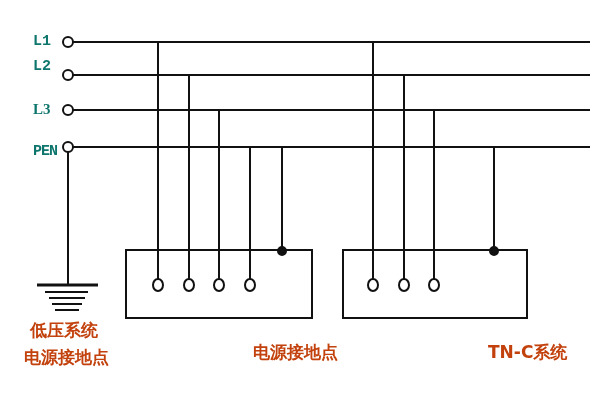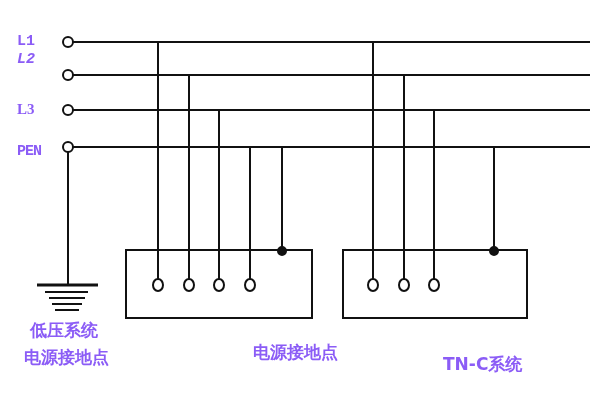--- a/index.html
+++ b/index.html
@@ -1,19 +1,19 @@
 <!DOCTYPE html>
 <html><head>
   <meta charset="utf-8">
   <style>
     html, body { margin:0; padding:0; background:#ffffff; }
     body { width:600px; height:400px; position:relative; overflow:hidden; font-family:"DejaVu Serif", serif; }
     #diagram { position:absolute; left:0; top:0; }
-    .bus-label { position:absolute; font-family:"Liberation Mono", monospace; font-weight:bold; font-size:15px; color:#8b5cf6; line-height:1; }
-    .caption { position:absolute; font-family:"DejaVu Sans", sans-serif; font-weight:bold; font-size:17px; color:#8b5cf6; line-height:1.2; white-space:nowrap; }
+    .bus-label { position:absolute; font-family:"Liberation Mono", monospace; font-weight:bold; font-size:15px; color:#0f766e; line-height:1;margin-left:16px; }
+    .caption { position:absolute; font-family:"DejaVu Sans", sans-serif; font-weight:bold; font-size:17px; color:#c2410c; line-height:1.2; white-space:nowrap; }
   </style>
 </head>
 <body>
 
 <svg id="diagram" width="600" height="400" viewBox="0 0 600 400" xmlns="http://www.w3.org/2000/svg">
   <g stroke="#111" stroke-width="2" fill="none">
 
     <line x1="73" y1="42" x2="590" y2="42"></line>
     <line x1="73" y1="75" x2="590" y2="75"></line>
     <line x1="73" y1="110" x2="590" y2="110"></line>
@@ -51,20 +51,20 @@
     <line x1="434" y1="110" x2="434" y2="279"></line>
     <line x1="494" y1="147" x2="494" y2="250"></line>
     <ellipse cx="373" cy="285" rx="5" ry="6" fill="#fff"></ellipse>
     <ellipse cx="404" cy="285" rx="5" ry="6" fill="#fff"></ellipse>
     <ellipse cx="434" cy="285" rx="5" ry="6" fill="#fff"></ellipse>
     <circle cx="494" cy="251" r="4" fill="#111"></circle>
   </g>
 </svg>
 
 <div class="bus-label" style="left:17px; top:34px;">L1</div>
-<div class="bus-label" style="left:17px; top:52px;font-style:italic;">L2</div>
+<div class="bus-label" style="left:17px; top:59px;">L2</div>
 <div class="bus-label" style="left:17px; top:102px;font-family:Liberation Serif, serif;">L3</div>
 <div class="bus-label" style="left:17px; top:144px; letter-spacing:-1px;">PEN</div>
 
 <div class="caption" style="left:30px; top:320px;">低压系统</div>
 <div class="caption" style="left:24px; top:347px;">电源接地点</div>
 <div class="caption" style="left:253px; top:342px;">电源接地点</div>
-<div class="caption" style="left:443px; top:342px;margin-top:12px;">TN-C系统</div>
+<div class="caption" style="left:488px; top:342px;">TN-C系统</div>
 
 </body></html>

